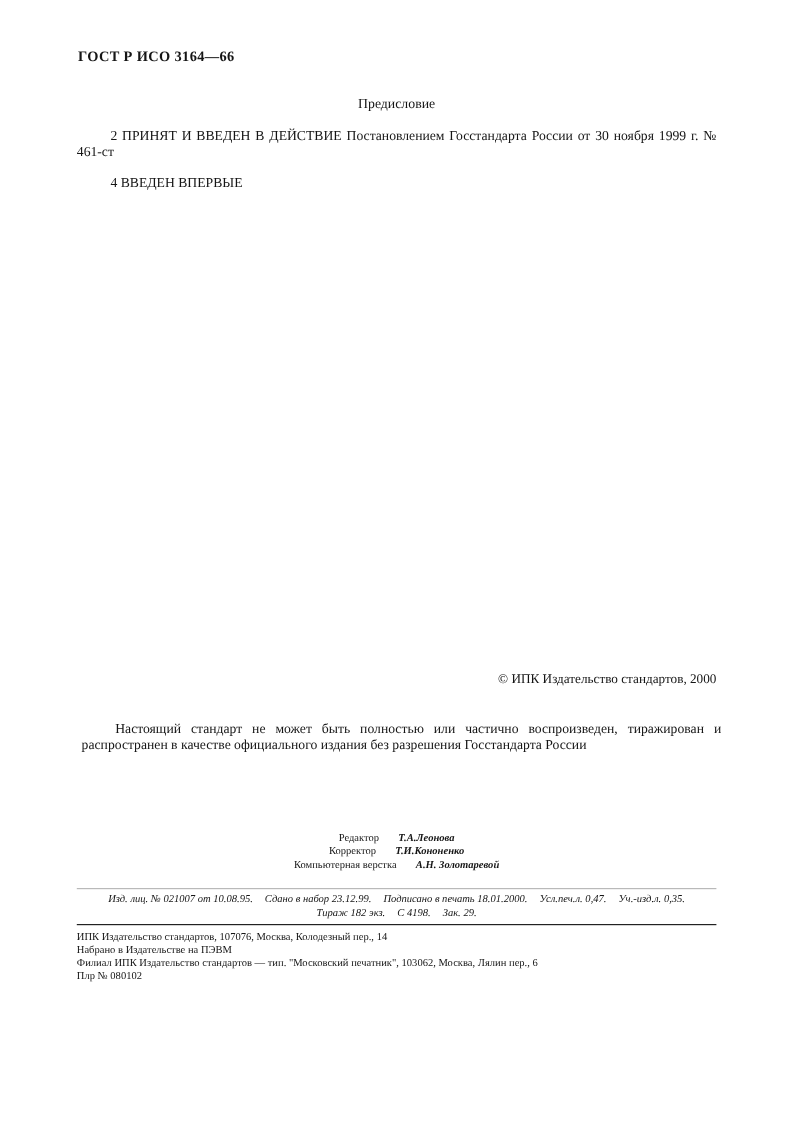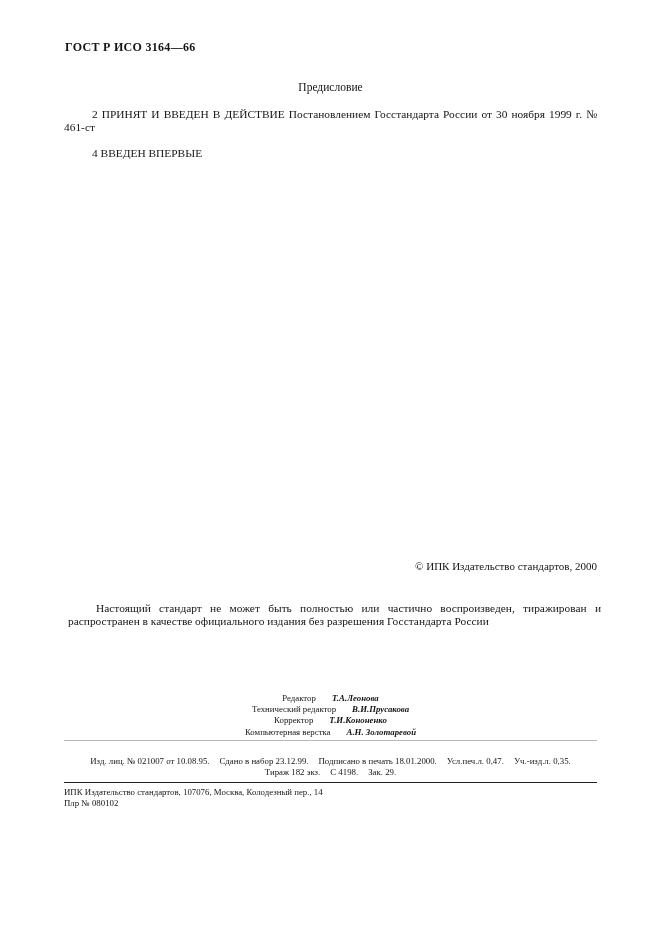--- a/index.html
+++ b/index.html
@@ -66,25 +66,26 @@
     font-size: 8.8px;
     line-height: 11.2px;
   }
   .credits { text-align: center; }
   .credit-name {
     font-style: italic;
     font-weight: bold;
     margin-left: 16px;
   }
   .imprint {
-    margin-top: 2px;
+    margin-top: 13px;
     border-top: 1px solid #b9b9b9;
-    padding-top: 15px;
+    padding-top: 3px;
     text-align: center;
     line-height: 11.6px;
+    font-style: italic;
   }
   .imprint .seg { display: inline-block; margin: 0 5px; }
   .rule {
     border-top: 1.5px solid #222222;
     margin-top: 3px;
   }
   .publisher {
     padding-top: 4px;
     text-align: left;
   }
@@ -106,41 +107,40 @@
 
   <p class="notice">Настоящий стандарт не может быть полностью или частично воспроизведен, тиражирован и распространен в качестве официального издания без разрешения Госстандарта России</p>
 
   <div class="colophon">
 
     <div class="credits">
       <div>
         <span>Редактор</span><span class="credit-name">Т.А.Леонова</span>
       </div>
       <div>
-        <span>Технический редактор</span><span class="credit-name">В.И.Прусакова</span>
-      </div>
-      <div>
         <span>Корректор</span><span class="credit-name">Т.И.Кононенко</span>
       </div>
       <div>
         <span>Компьютерная верстка</span><span class="credit-name">А.Н. Золотаревой</span>
       </div>
     </div>
 
     <div class="imprint">
       <div>
         <span class="seg">Изд. лиц. № 021007 от 10.08.95.</span><span class="seg">Сдано в набор 23.12.99.</span><span class="seg">Подписано в печать 18.01.2000.</span><span class="seg">Усл.печ.л. 0,47.</span><span class="seg">Уч.-изд.л. 0,35.</span>
       </div>
       <div>
         <span class="seg">Тираж 182 экз.</span><span class="seg">С 4198.</span><span class="seg">Зак. 29.</span>
       </div>
     </div>
 
     <div class="rule"></div>
 
     <div class="publisher">
       <div>ИПК Издательство стандартов, 107076, Москва, Колодезный пер., 14</div>
+      <div>Набрано в Издательстве на ПЭВМ</div>
+      <div>Филиал ИПК Издательство стандартов — тип. "Московский печатник", 103062, Москва, Лялин пер., 6</div>
       <div>Плр № 080102</div>
     </div>
 
   </div>
 
 </div>
 
 </body></html>

